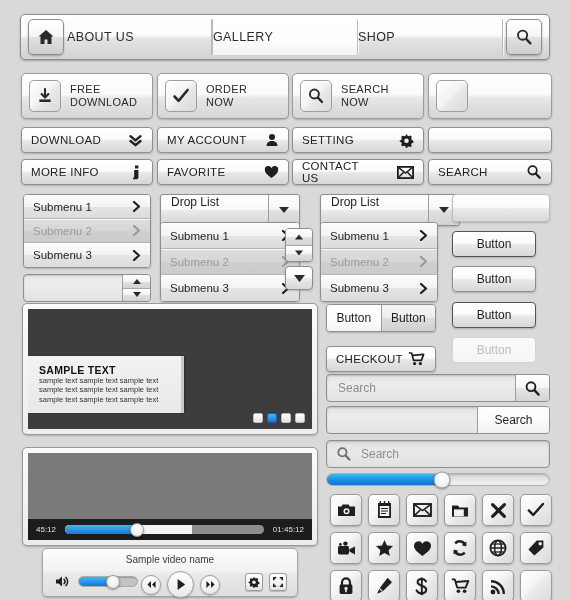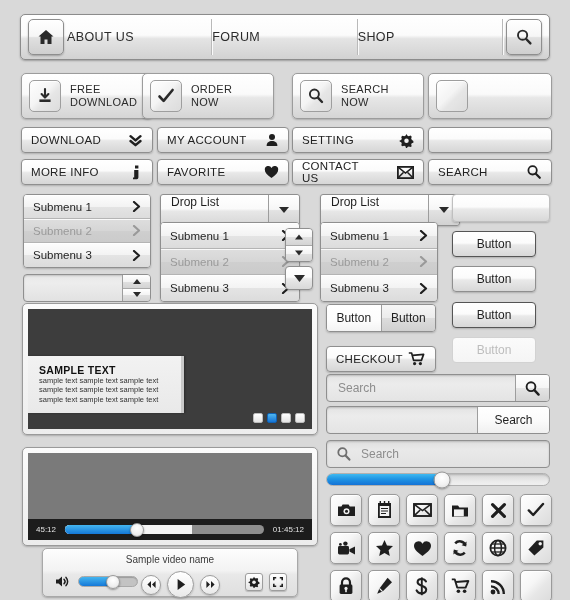--- a/index.html
+++ b/index.html
@@ -345,22 +345,22 @@
       <span>
         <svg width="18" height="18" viewBox="0 0 18 18">
             <path d="M9 2 L1.5 8.6 h2 V16 h4 v-4.6 h3 V16 h4 V8.6 h2 Z" fill="#2a2a2a"></path>
           </svg>
       </span>
     </div>
   </div>
   <div class="nav-item">
     <span>ABOUT US</span>
   </div>
-  <div class="nav-item">
-    <span>FORUM</span>
+  <div class="nav-item active">
+    <span>GALLERY</span>
   </div>
   <div class="nav-item">
     <span>SHOP</span>
   </div>
   <div class="nav-sq">
     <div class="sq-btn">
       <span>
         <svg width="18" height="18" viewBox="0 0 18 18">
             <circle cx="7.6" cy="7.2" r="4.6" fill="none" stroke="#2a2a2a" stroke-width="1.9"></circle>
             <line x1="11.2" y1="11" x2="15.4" y2="15.4" stroke="#2a2a2a" stroke-width="2.4" stroke-linecap="round"></line>
@@ -378,21 +378,21 @@
           <path d="M3.4 12.4 h11.2 v2.6 H3.4 Z" fill="#2a2a2a"></path>
         </svg>
     </span>
   </div>
   <div class="icon-btn-label">
     <div>FREE</div>
     <div>DOWNLOAD</div>
   </div>
 </div>
 
-<div class="icon-btn abs" style="left:142px;top:73px;width:132px;">
+<div class="icon-btn abs" style="left:157px;top:73px;width:132px;">
   <div class="icon-box">
     <span>
       <svg width="20" height="20" viewBox="0 0 20 20">
           <path d="M3.5 10.5 L7.6 14.8 L16.6 4" stroke="#2a2a2a" stroke-width="2.6" fill="none" stroke-linecap="round" stroke-linejoin="round"></path>
         </svg>
     </span>
   </div>
   <div class="icon-btn-label">
     <div>ORDER</div>
     <div>NOW</div>

